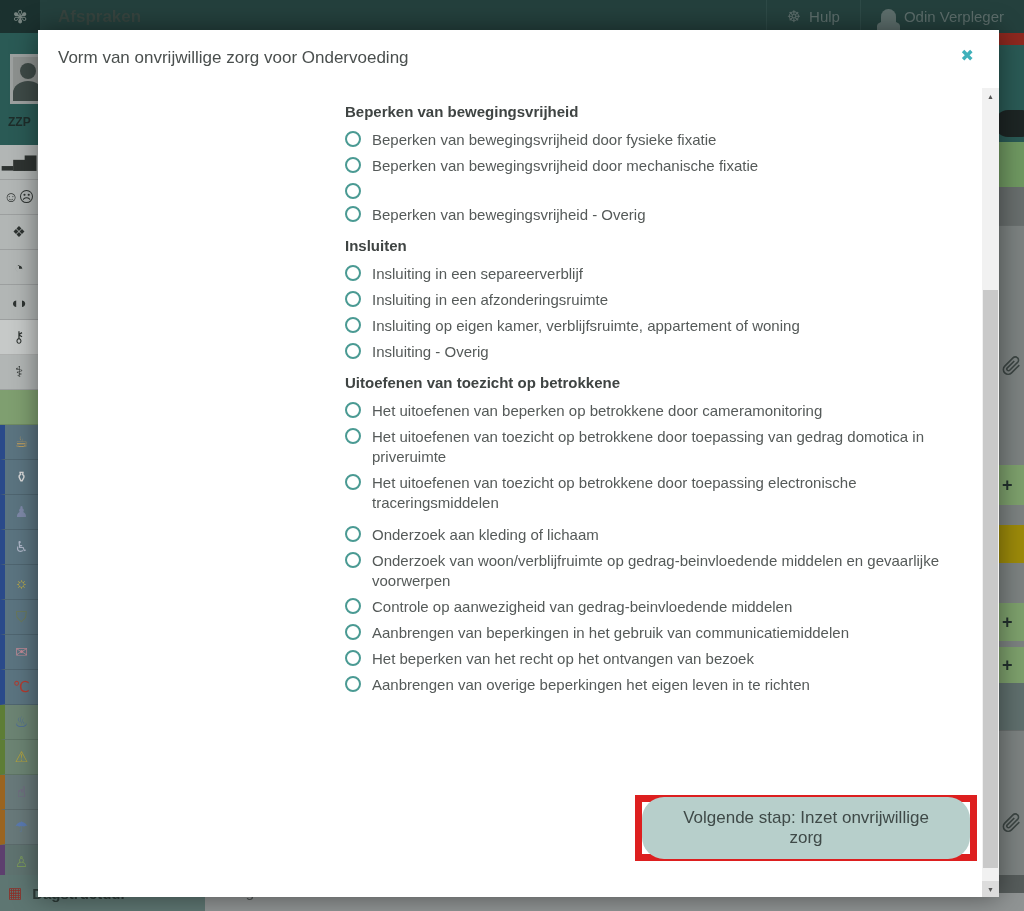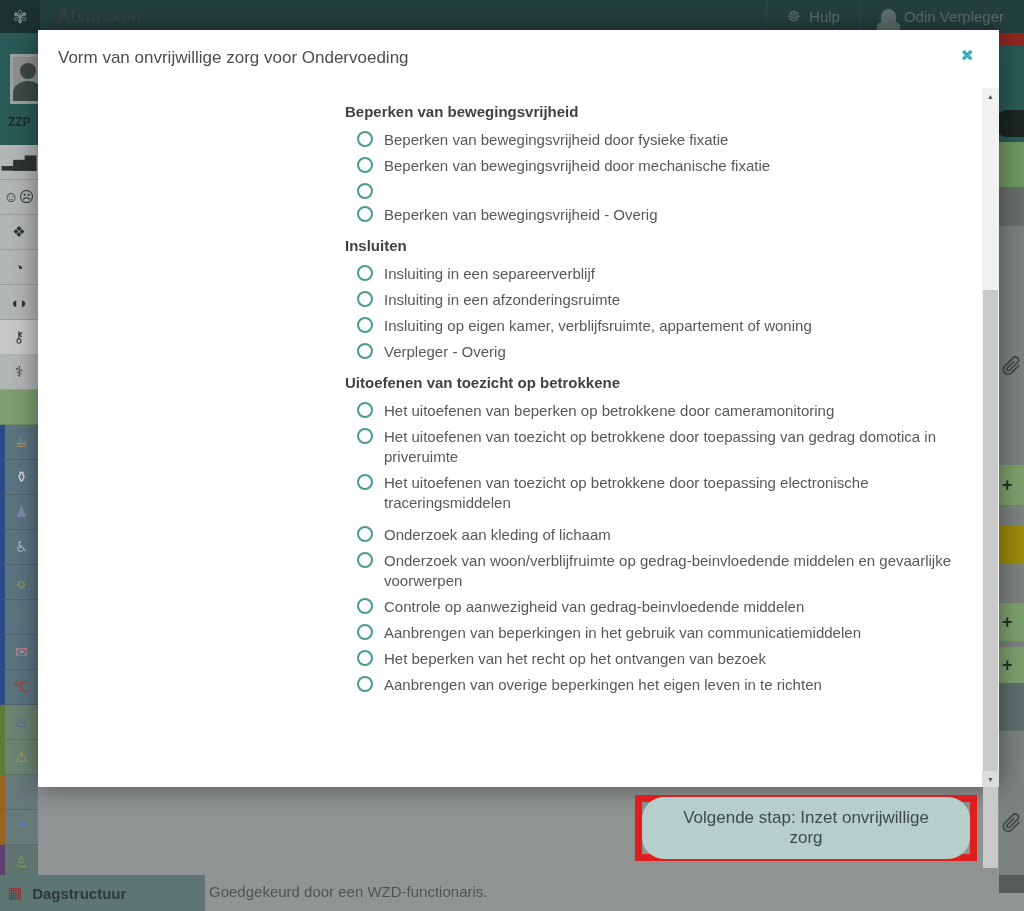--- a/index.html
+++ b/index.html
@@ -50,36 +50,36 @@
   
   .bottom-strip { position:absolute; left:0; top:893px; width:1024px; height:18px; }
   .bstrip-side { position:absolute; left:0; top:-18px; width:205px; height:36px;
     background:#5e7672; display:flex; align-items:center; gap:10px; padding-left:8px; }
   .bstrip-side .cal { font-size:15px; color:#8e2f28; }
   .bstrip-side .lbl { font-size:15px; font-weight:bold; color:#2c3a37; }
   .bstrip-main { position:absolute; left:205px; top:-14px; width:819px; height:32px;
     background:#909494; color:#4f5453; font-size:15px; padding:4px 0 0 4px; }
 
   
-  .modal { position:absolute; left:38px; top:30px; width:961px; height:757px;
+  .modal { position:absolute; left:38px; top:30px; width:961px; height:867px;
     background:#ffffff; box-shadow:0 0 25px rgba(0,0,0,.45); z-index:5; }
   .modal-title { position:absolute; left:20px; top:18px; font-size:17px; color:#4a4f4e; }
   .modal-close { position:absolute; right:25px; top:16px; color:#3fb0ba; font-size:16px;
     font-weight:bold; cursor:pointer; }
 
   .scrollbar { position:absolute; right:0; top:58px; bottom:0; width:17px; background:#f1f1f1; }
   .sb-btn { position:absolute; left:0; width:17px; height:16px; background:#f1f1f1;
     display:flex; align-items:center; justify-content:center; font-size:7px; color:#555; }
   .sb-up { top:0; } .sb-down { bottom:0; background:#dcdcdc; }
   .sb-thumb { position:absolute; left:1px; top:202px; width:15px; height:578px; background:#c9c9c9; }
 
   .modal-content { position:absolute; left:307px; top:73px; width:625px; }
   .section { margin-bottom:12px; }
   .section h3 { font-size:15px; font-weight:bold; color:#3f4443; margin-bottom:10px; }
-  .option { display:flex; align-items:flex-start; gap:11px; margin-bottom:6px; cursor:pointer;margin-left:12px; }
+  .option { display:flex; align-items:flex-start; gap:11px; margin-bottom:6px; cursor:pointer; }
   .radio { flex:0 0 16px; width:16px; height:16px; border:2px solid #4a9a93;
     border-radius:50%; margin-top:1px; background:#fff; }
   .option .olabel { font-size:15px; line-height:20px; color:#555a59; }
 
   .annot-rect { position:absolute; left:597px; top:765px; width:342px; height:66px;
     border:7px solid #dd1f1f; display:flex; align-items:center; justify-content:center; z-index:6; }
   .next-btn { background:#b7cfcb; color:#3f4a48; font-size:17px; border:none;
     border-radius:22px; padding:11px 26px; cursor:pointer;
     font-family:"Liberation Sans","DejaVu Sans",sans-serif; }
 </style>
@@ -247,21 +247,21 @@
           <div class="option">
             <span class="radio"></span>
             <span class="olabel">Insluiting in een afzonderingsruimte</span>
           </div>
           <div class="option">
             <span class="radio"></span>
             <span class="olabel">Insluiting op eigen kamer, verblijfsruimte, appartement of woning</span>
           </div>
           <div class="option">
             <span class="radio"></span>
-            <span class="olabel">Verpleger - Overig</span>
+            <span class="olabel">Insluiting - Overig</span>
           </div>
         </div>
         <div class="section">
           <h3>Uitoefenen van toezicht op betrokkene</h3>
           <div class="option">
             <span class="radio"></span>
             <span class="olabel">Het uitoefenen van beperken op betrokkene door cameramonitoring</span>
           </div>
           <div class="option">
             <span class="radio"></span>

